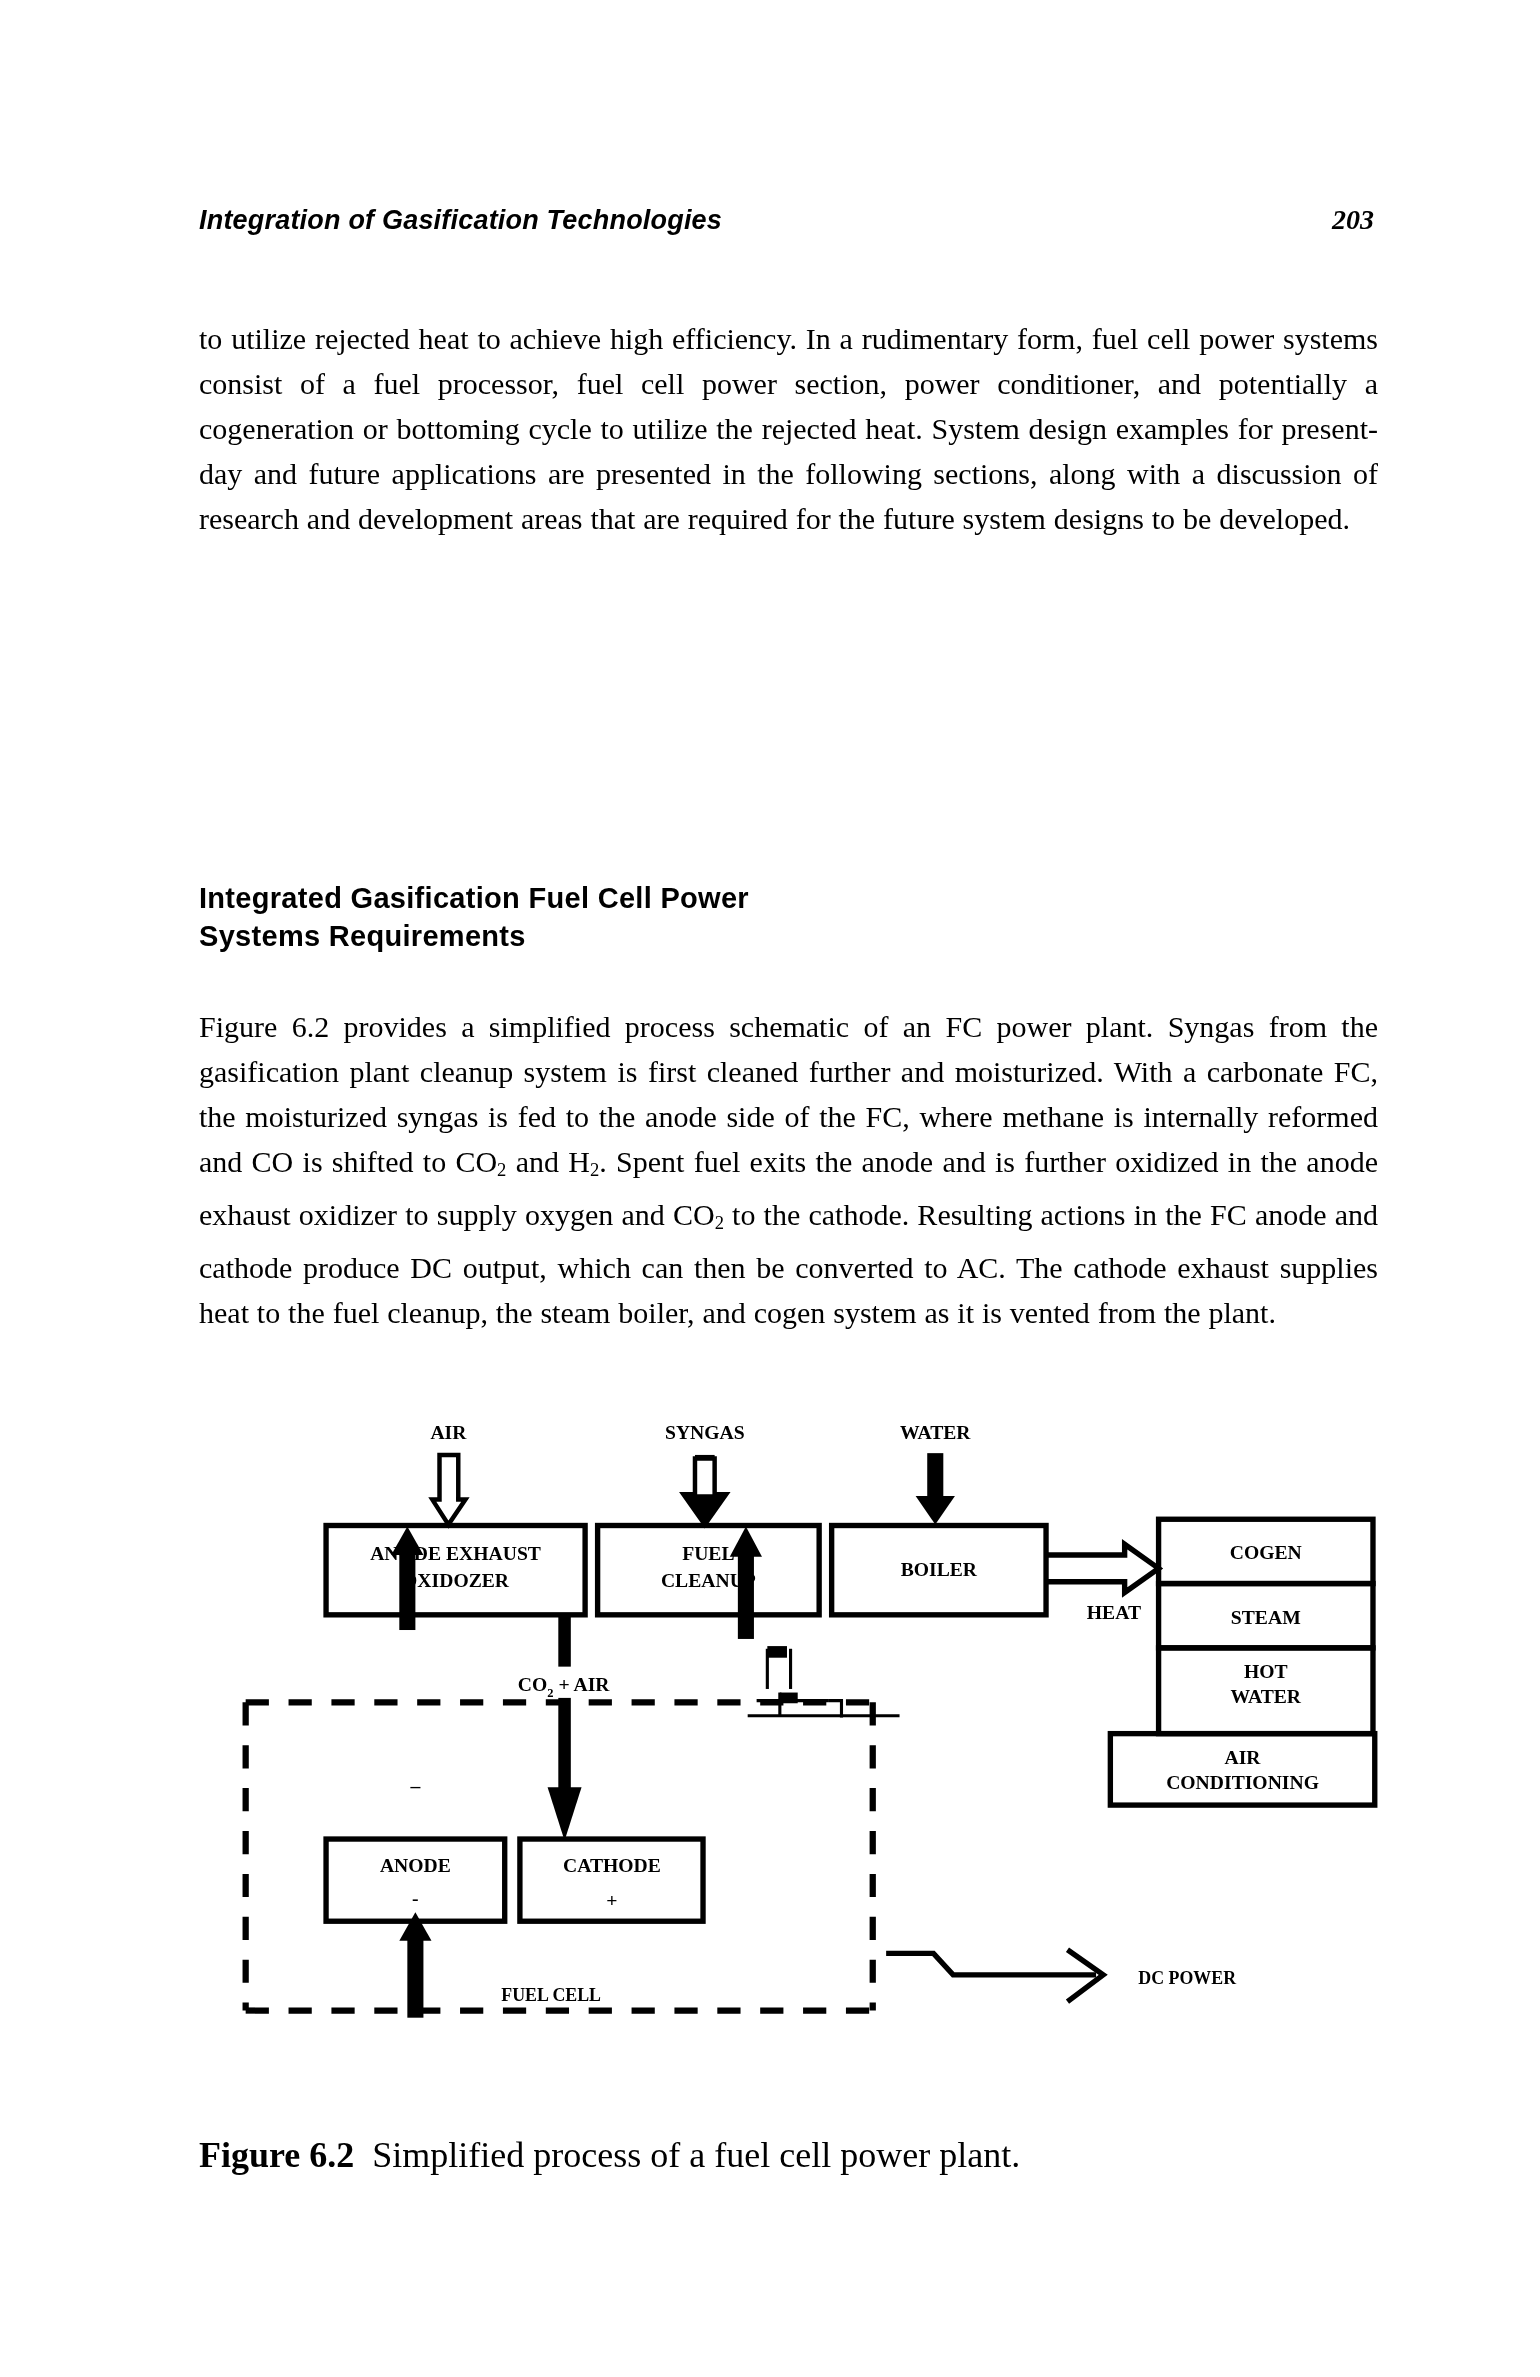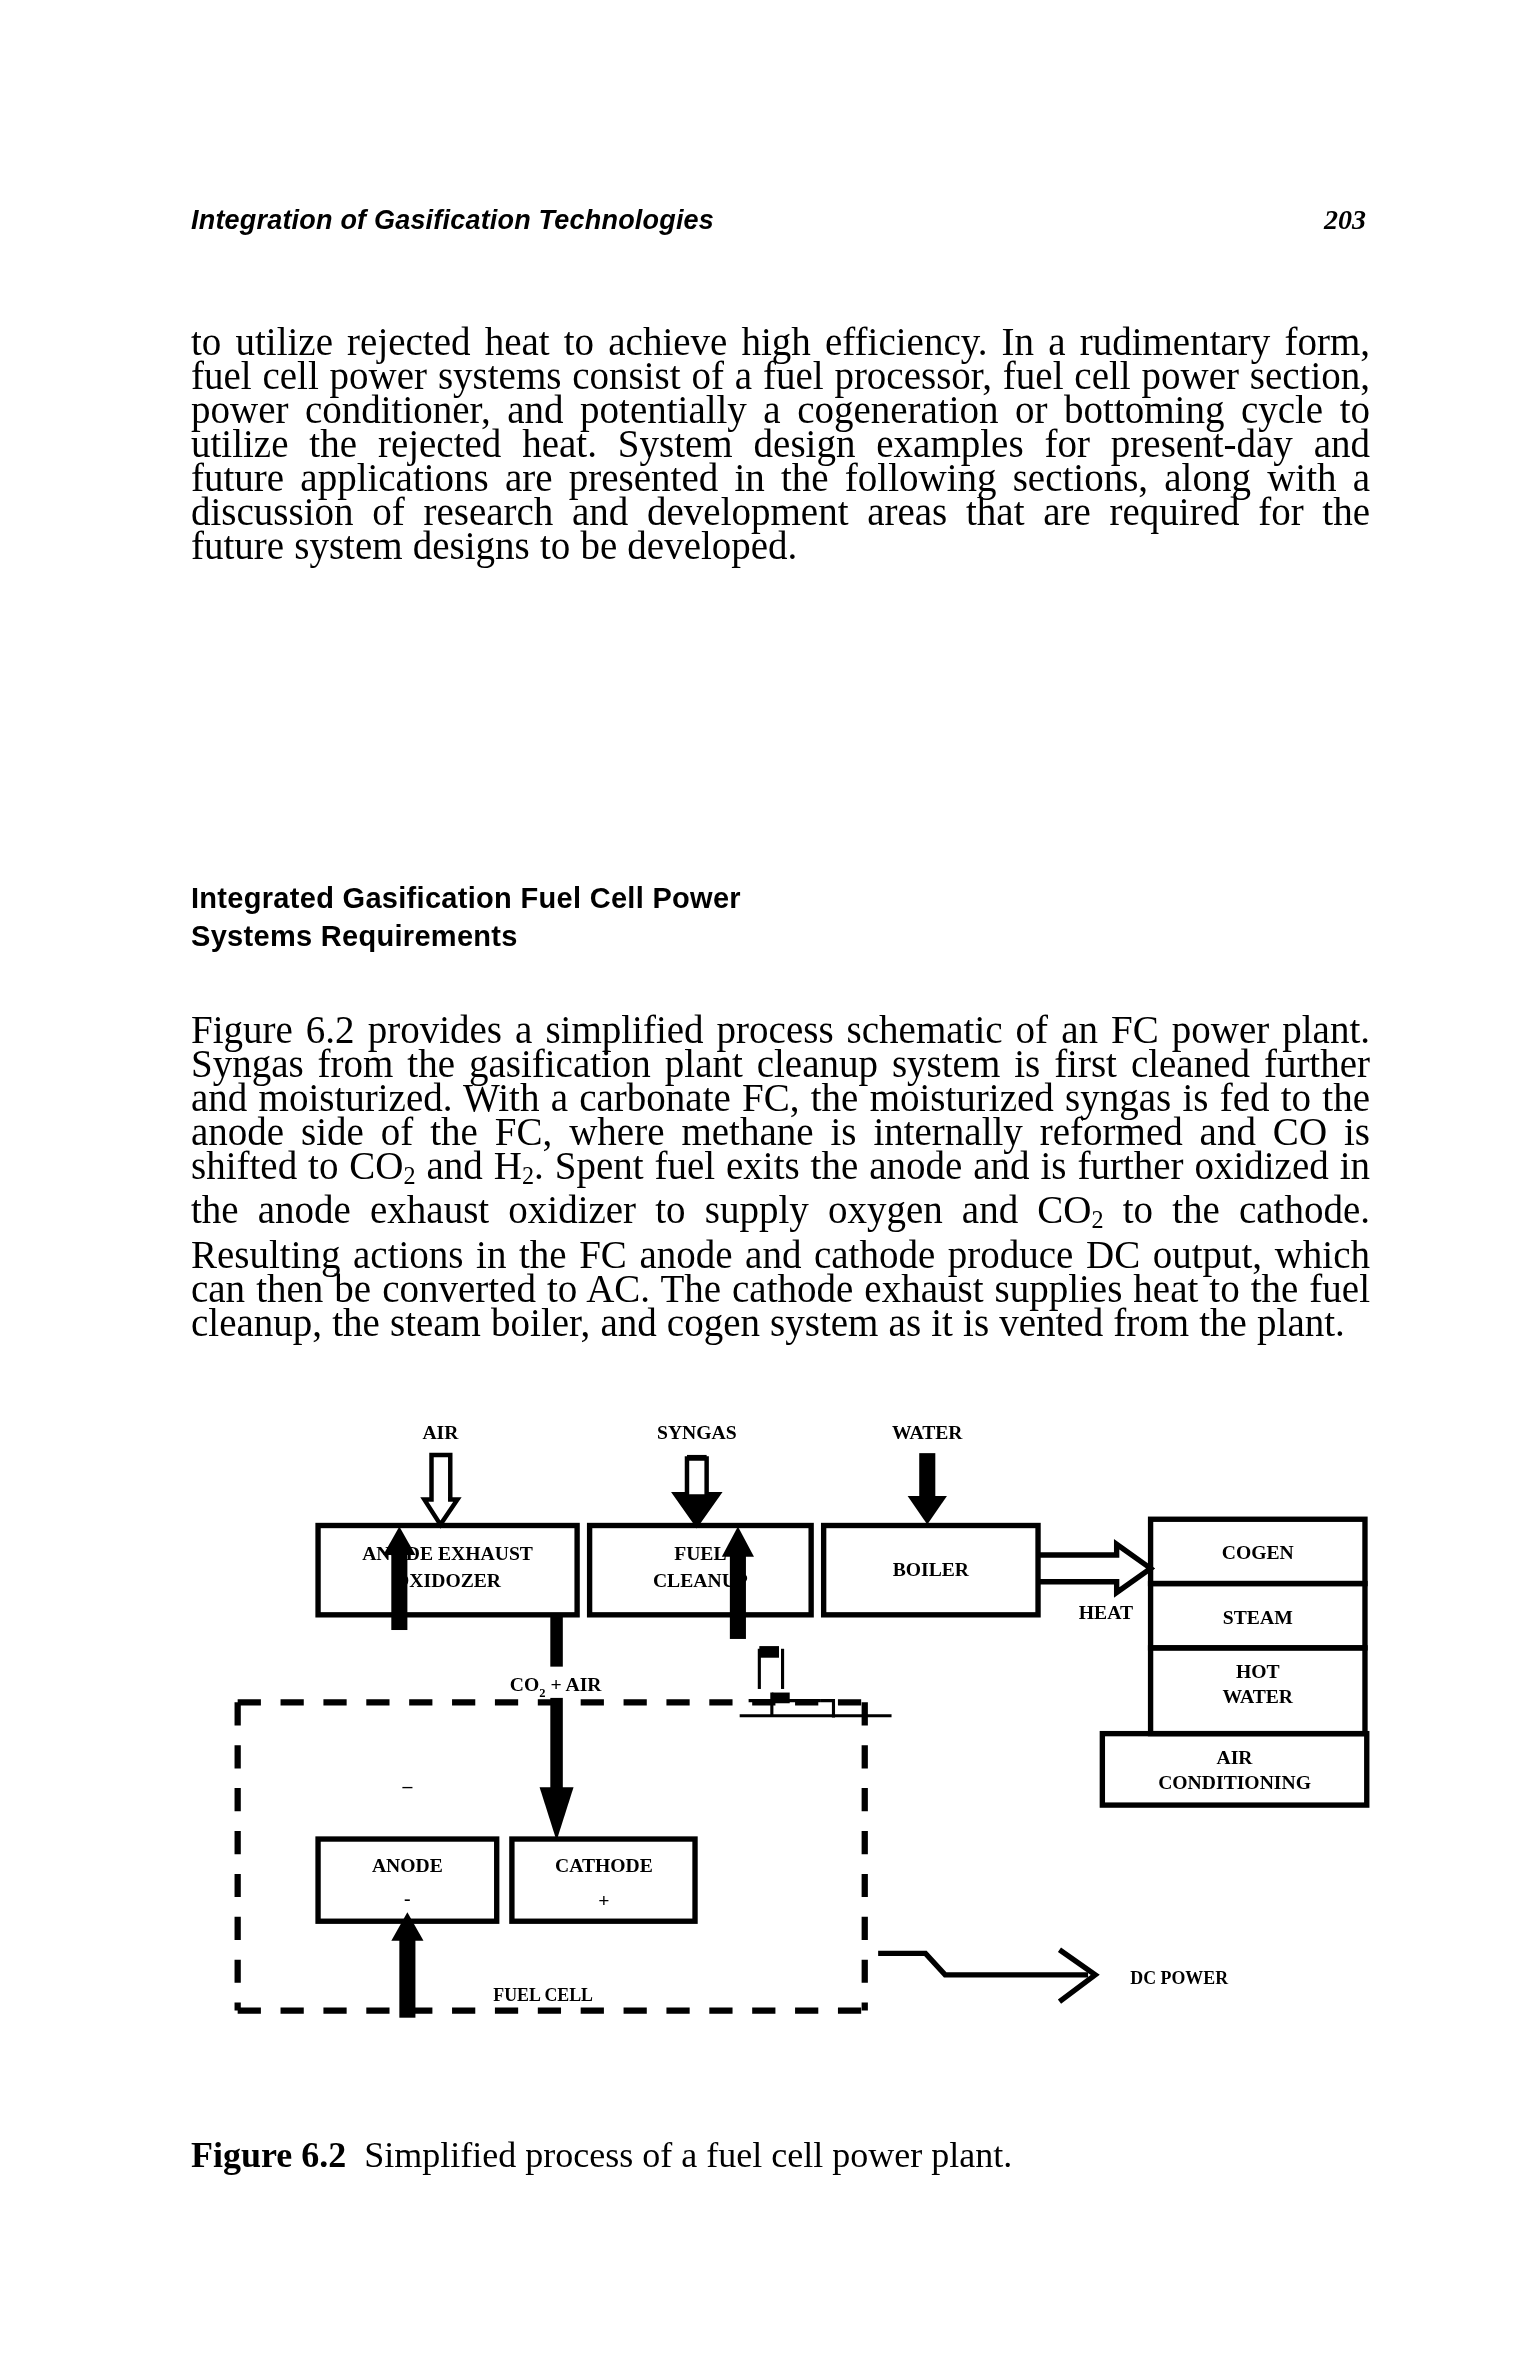--- a/index.html
+++ b/index.html
@@ -11,21 +11,21 @@
     width: 1540px;
     height: 2377px;
     position: relative;
     font-family: "Liberation Serif", "DejaVu Serif", serif;
     color: #000000;
     overflow: hidden;
   }
 
   .page {
     position: absolute;
-    left: 8px; top: 0;
+    left: 16px; top: 0;
     width: 1504px;
     height: 2377px;
     text-decoration: underline;
   }
 
   
   .runhead {
     position: absolute;
     left: 183px;
     top: 204px;
@@ -46,22 +46,22 @@
     font-style: italic;
     font-weight: bold;
     font-size: 28px;
   }
 
   
   .para {
     position: absolute;
     width: 1179px;
     left: 183px;
-    font-size: 39px;
-    line-height: 34px;
+    font-size: 30px;
+    line-height: 45px;
     text-align: justify;
     text-justify: inter-word;
     word-spacing: 0.4px;
   }
   .para.p1 { top: 286px; }
   .para.p2 { top: 974px; }
   .para :last-child { }
 
   .para sub {
     font-size: 0.62em;

